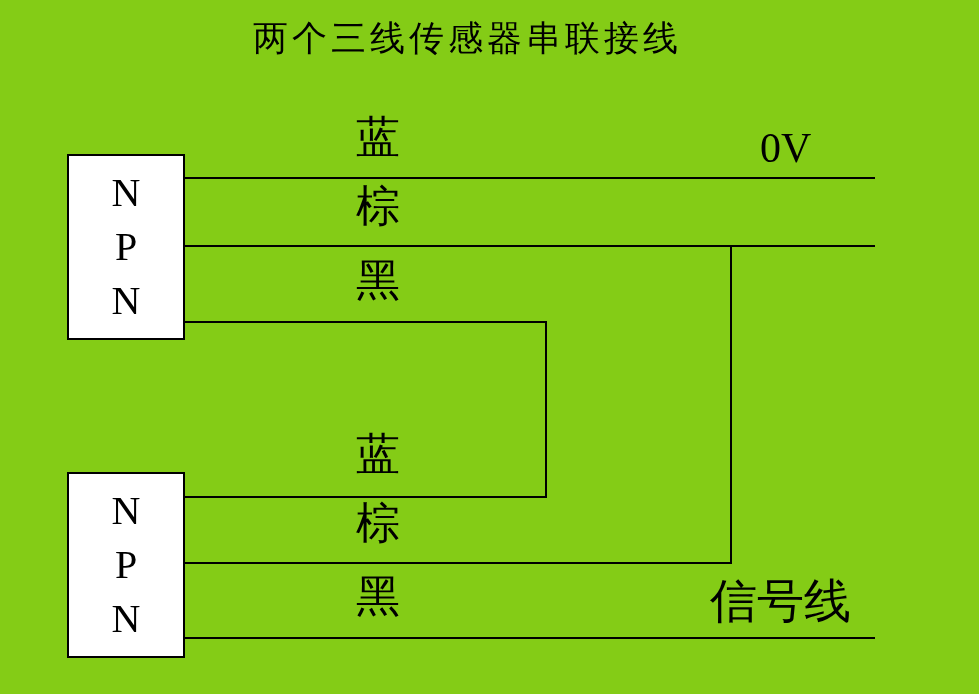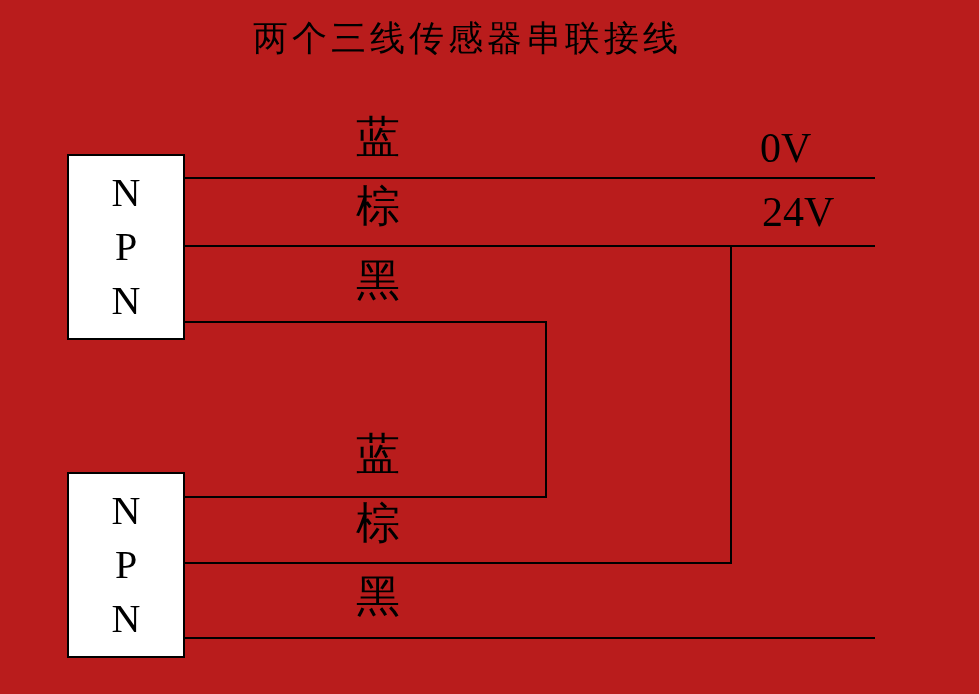--- a/index.html
+++ b/index.html
@@ -5,21 +5,21 @@
   * { margin: 0; padding: 0; box-sizing: border-box; }
   html, body { background: #ffffff; }
   body {
     font-family: "Liberation Serif", "DejaVu Serif", serif;
     color: #000000;
   }
   .canvas {
     position: relative;
     width: 979px;
     height: 694px;
-    background: #b91c1c;
+    background: #84cc16;
     overflow: hidden;
   }
   .title {
     position: absolute;
     left: 253px;
     top: 20px;
     font-size: 35px;
     letter-spacing: 4px;
     line-height: 1.1;
     white-space: nowrap;
@@ -105,15 +105,15 @@
 
   <div class="wire-label" style="left:356px; top:116px;">蓝</div>
   <div class="wire-label" style="left:356px; top:185px;">棕</div>
   <div class="wire-label" style="left:356px; top:259px;">黑</div>
 
   <div class="wire-label" style="left:356px; top:433px;">蓝</div>
   <div class="wire-label" style="left:356px; top:502px;">棕</div>
   <div class="wire-label" style="left:356px; top:575px;">黑</div>
 
   <div class="rail-label" style="left:760px; top:127px;">0V</div>
-  <div class="rail-label" style="left:762px; top:191px;">24V</div>
+  <div class="signal-label" style="left:710px; top:578px;">信号线</div>
 
 </div>
 
 </body></html>

